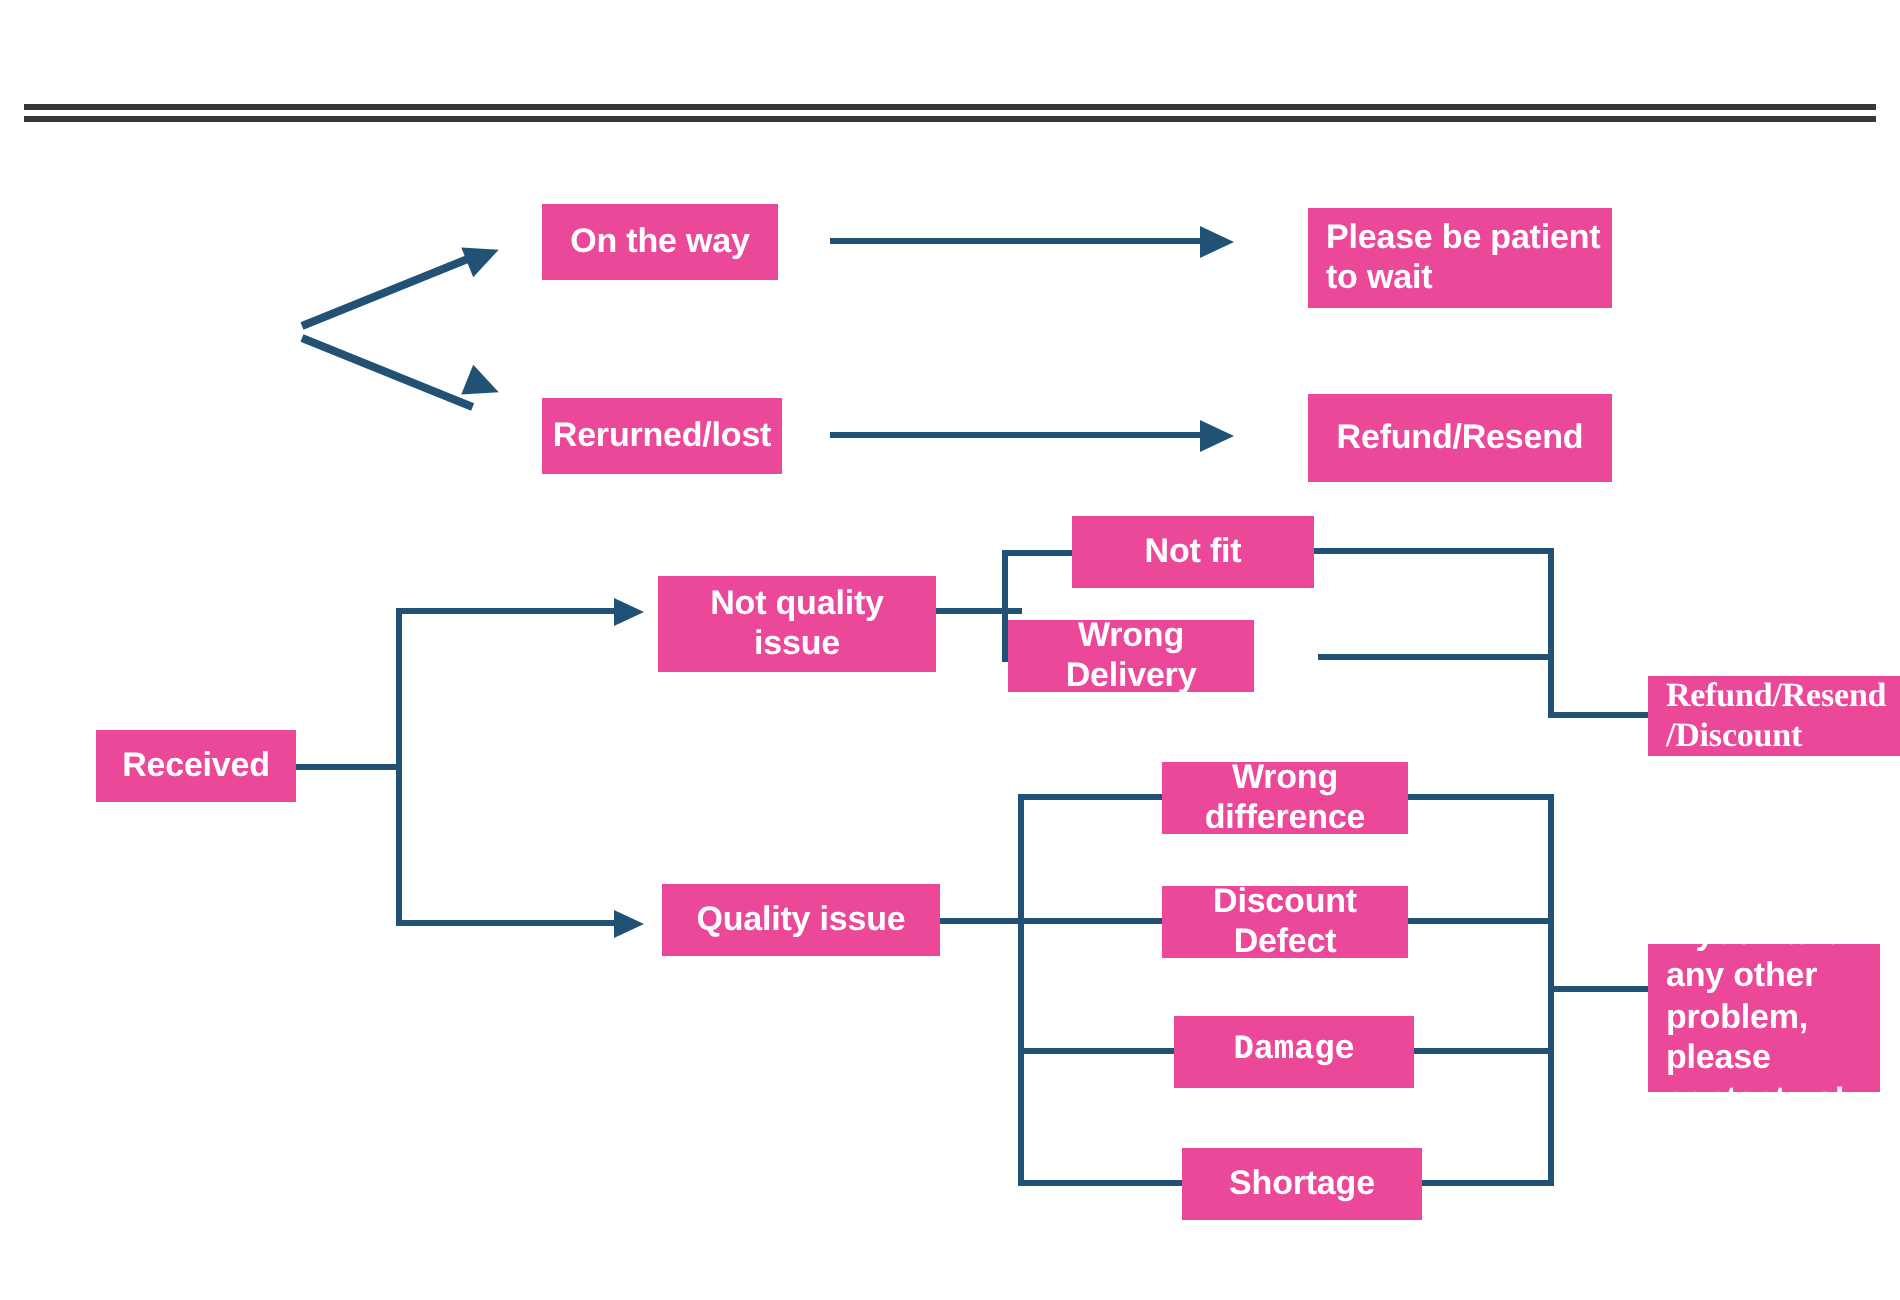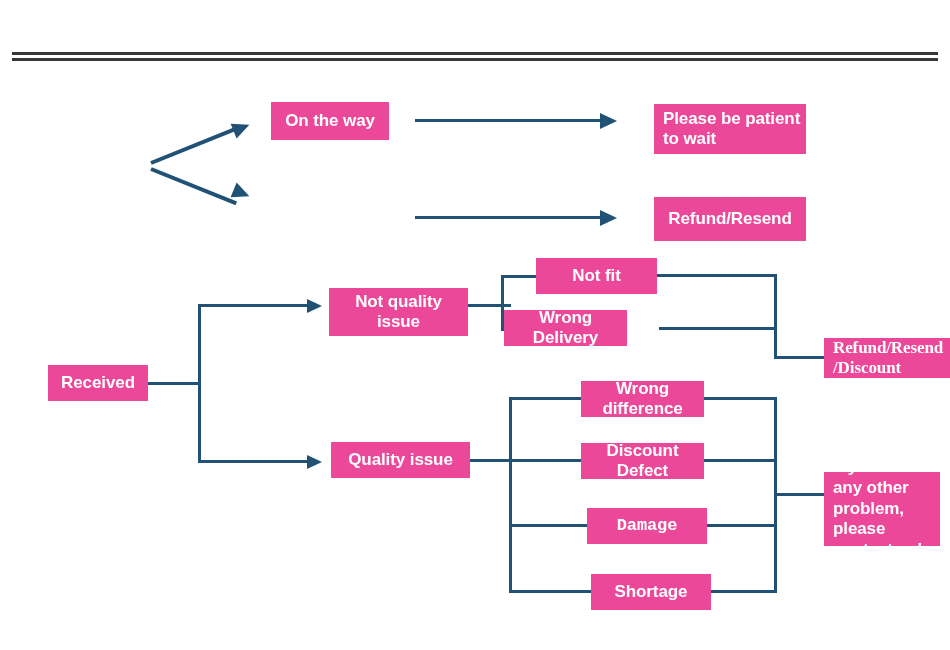--- a/index.html
+++ b/index.html
@@ -90,20 +90,21 @@
 
 
   <div class="diag" style="left:151px; top:161px; width:90px; transform:rotate(-22deg);"></div>
   <div class="arrowhead" style="left:233px; top:120px; transform:rotate(-22deg);"></div>
 
   <div class="diag" style="left:151px; top:167px; width:92px; transform:rotate(22deg);"></div>
   <div class="arrowhead" style="left:233px; top:185px; transform:rotate(22deg);"></div>
 
   <div class="node center" style="left:271px; top:102px; width:118px; height:38px;">On the way</div>
 
+  <div class="node center" style="left:271px; top:199px; width:120px; height:38px;">Rerurned/lost</div>
 
   <div class="seg hseg" style="left:415px; top:119px; width:187px;"></div>
   <div class="arrowhead" style="left:600px; top:113px;"></div>
 
   <div class="seg hseg" style="left:415px; top:216px; width:187px;"></div>
   <div class="arrowhead" style="left:600px; top:210px;"></div>
 
   <div class="node center" style="left:654px; top:197px; width:152px; height:44px;">Refund/Resend</div>
 
   <div class="node left wrapbox" style="left:654px; top:104px; width:152px; height:50px;">Please be patient to wait</div>

